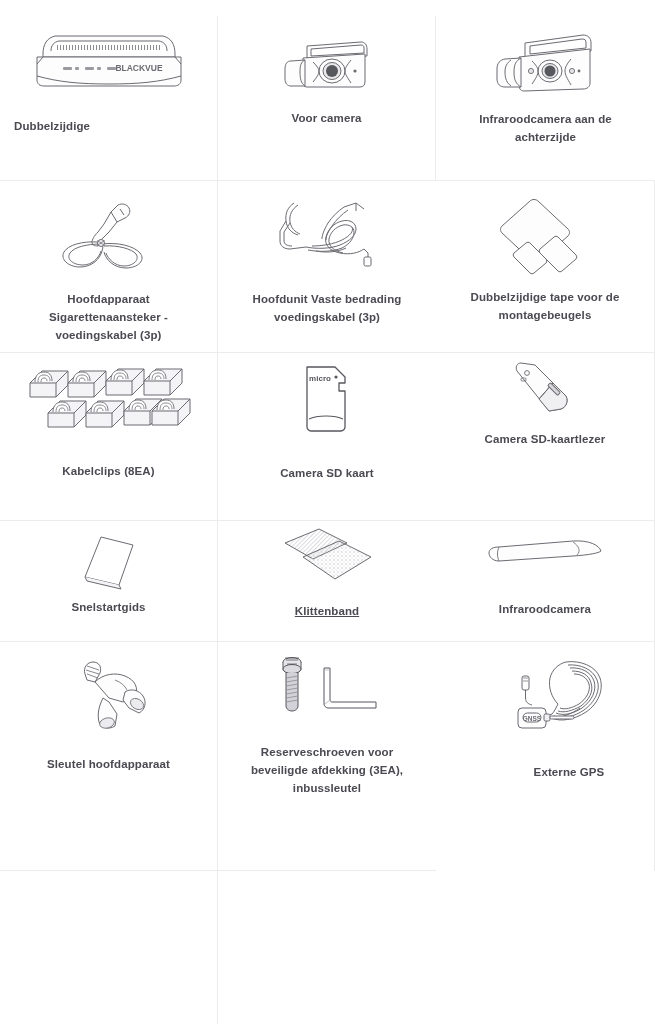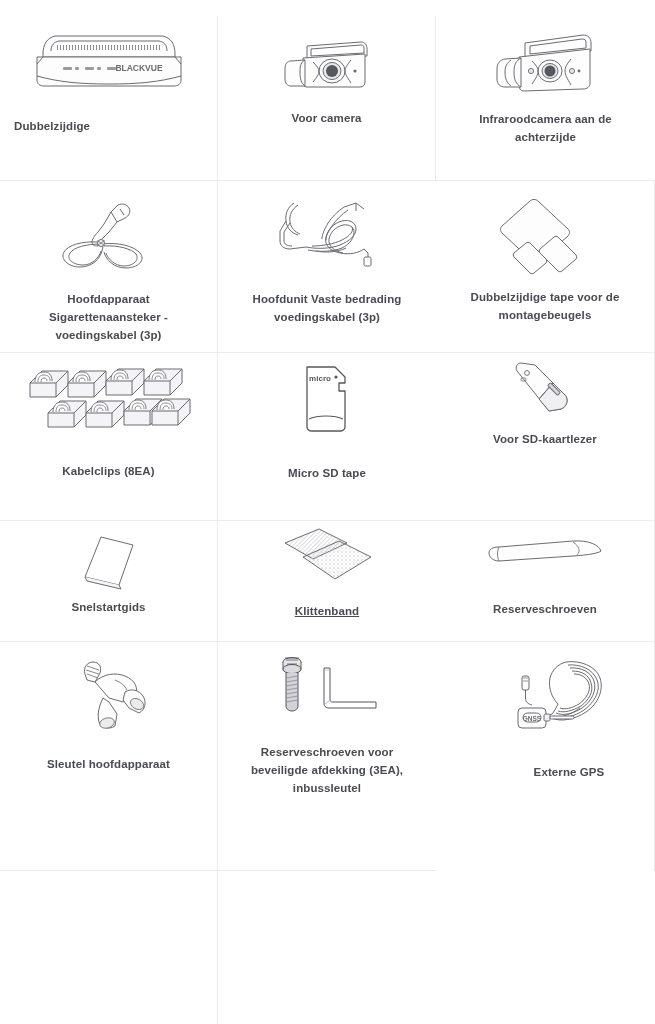--- a/index.html
+++ b/index.html
@@ -312,37 +312,37 @@
 
   <div class="cell last-col">
     <div class="art a-sd">
       <svg width="52" height="68" viewBox="0 0 52 68">
         <path d="M6 2 L34 2 L44 12 L44 18 L38 18 L38 26 L44 26 L44 62 C44 64 42 66 40 66 L10 66 C8 66 6 64 6 62 Z" fill="#ffffff" stroke="#57575e" stroke-width="1.3" stroke-linejoin="round"></path>
         <path d="M8 54 C16 50 34 50 42 54" fill="none" stroke="#57575e" stroke-width="1.1"></path>
         <text x="19" y="16" font-family="'Liberation Sans', sans-serif" font-size="8" font-weight="bold" fill="#57575e" text-anchor="middle">micro</text>
         <circle cx="35" cy="12" r="1.6" fill="#57575e"></circle>
       </svg>
     </div>
-    <div class="label m-sd">Micro SD tape</div>
+    <div class="label m-sd">Camera SD kaart</div>
   </div>
 
   <div class="cell">
     <div class="art a-reader">
       <svg width="84" height="62" viewBox="0 0 84 62">
         <g fill="#fdfdfd" stroke="#6b6b72" stroke-width="1" stroke-linejoin="round">
           <path d="M14 12 C12 8 14 4 18 4 L32 6 L62 36 C66 40 64 48 58 50 L46 52 Z"></path>
           <path d="M46 52 L58 50 C64 48 66 40 62 36 L50 24 L36 40 Z" fill="#f0f0f2"></path>
           <path d="M36 40 L50 24" fill="none"></path>
           <rect x="44" y="28" width="14" height="4" rx="1" transform="rotate(45 51 30)" fill="#d8d8dc"></rect>
         </g>
         <circle cx="24" cy="14" r="2.4" fill="none" stroke="#6b6b72" stroke-width="0.9"></circle>
         <rect x="18" y="19" width="5" height="3" rx="1" fill="none" stroke="#6b6b72" stroke-width="0.8"></rect>
       </svg>
     </div>
-    <div class="label m-reader">Voor SD-kaartlezer</div>
+    <div class="label m-reader">Camera SD-kaartlezer</div>
   </div>
 
   <div class="cell">
     <div class="art a-guide">
       <svg width="60" height="56" viewBox="0 0 60 56">
         <path d="M22 2 L54 10 L40 50 L6 42 Z" fill="#ffffff" stroke="#6b6b72" stroke-width="1" stroke-linejoin="round"></path>
         <path d="M6 42 L8 46 L42 54 L40 50" fill="#f4f4f6" stroke="#6b6b72" stroke-width="1" stroke-linejoin="round"></path>
       </svg>
     </div>
     <div class="label m-guide">Snelstartgids</div>
@@ -368,21 +368,21 @@
   </div>
 
   <div class="cell">
     <div class="art a-pry">
       <svg width="120" height="32" viewBox="0 0 120 32">
         <path d="M4 14 C4 10 8 8 14 8 L88 2 C104 1 114 6 116 12 C114 14 104 16 88 17 L14 22 C8 22 4 18 4 14 Z" fill="#fdfdfd" stroke="#6b6b72" stroke-width="1" stroke-linejoin="round"></path>
         <path d="M14 8 C12 12 12 18 14 22" fill="none" stroke="#6b6b72" stroke-width="0.9"></path>
         <path d="M88 3 C94 7 96 12 92 16" fill="none" stroke="#6b6b72" stroke-width="0.8"></path>
       </svg>
     </div>
-    <div class="label m-pry">Reserveschroeven</div>
+    <div class="label m-pry">Infraroodcamera</div>
   </div>
 
   <div class="cell">
     <div class="art a-wrench">
       <svg width="80" height="78" viewBox="0 0 80 78">
         <g fill="#fdfdfd" stroke="#6b6b72" stroke-width="1" stroke-linejoin="round">
           <path d="M16 18 C14 12 18 6 24 6 C30 6 33 11 31 17 L26 26 L18 24 Z"></path>
           <path d="M26 26 C34 18 46 16 56 20 C66 24 70 32 66 40 L54 46 L40 42 Z"></path>
           <path d="M56 36 C62 32 70 34 74 40 C78 46 76 54 70 57 L60 52 L54 44 Z"></path>
           <path d="M34 42 C30 50 28 58 30 66 C32 72 40 74 46 70 L48 58 L40 46 Z"></path>

